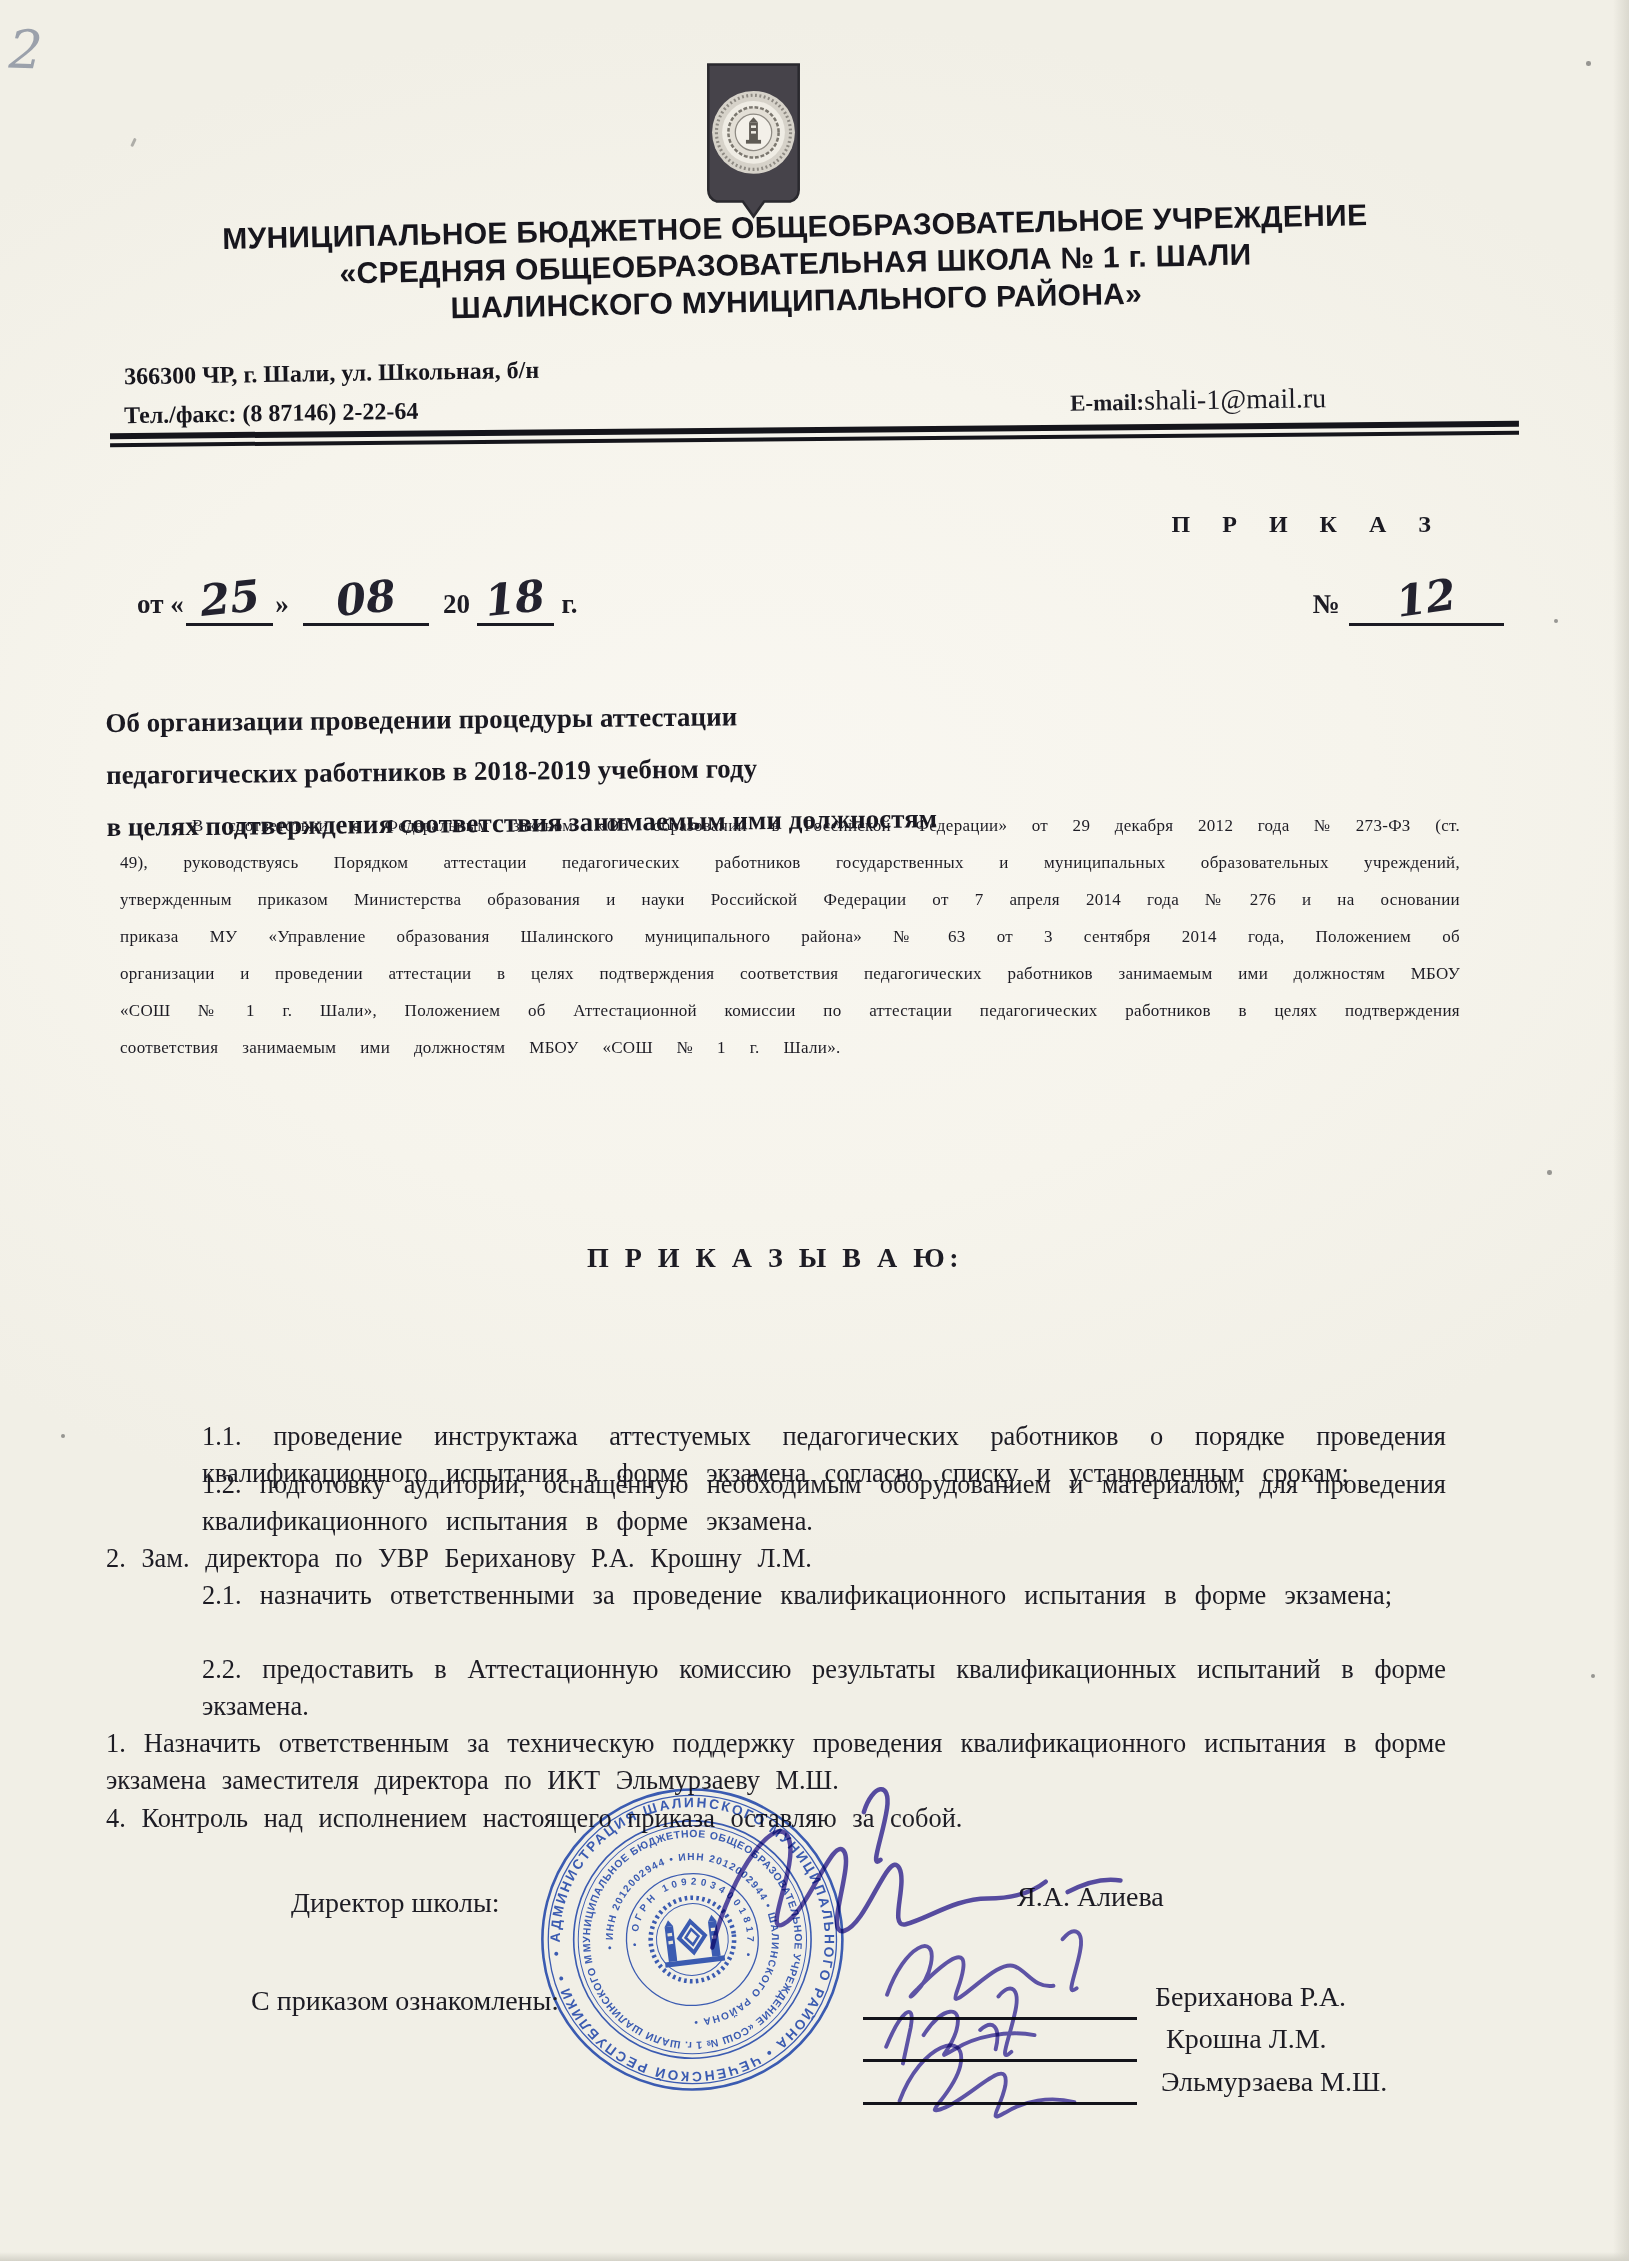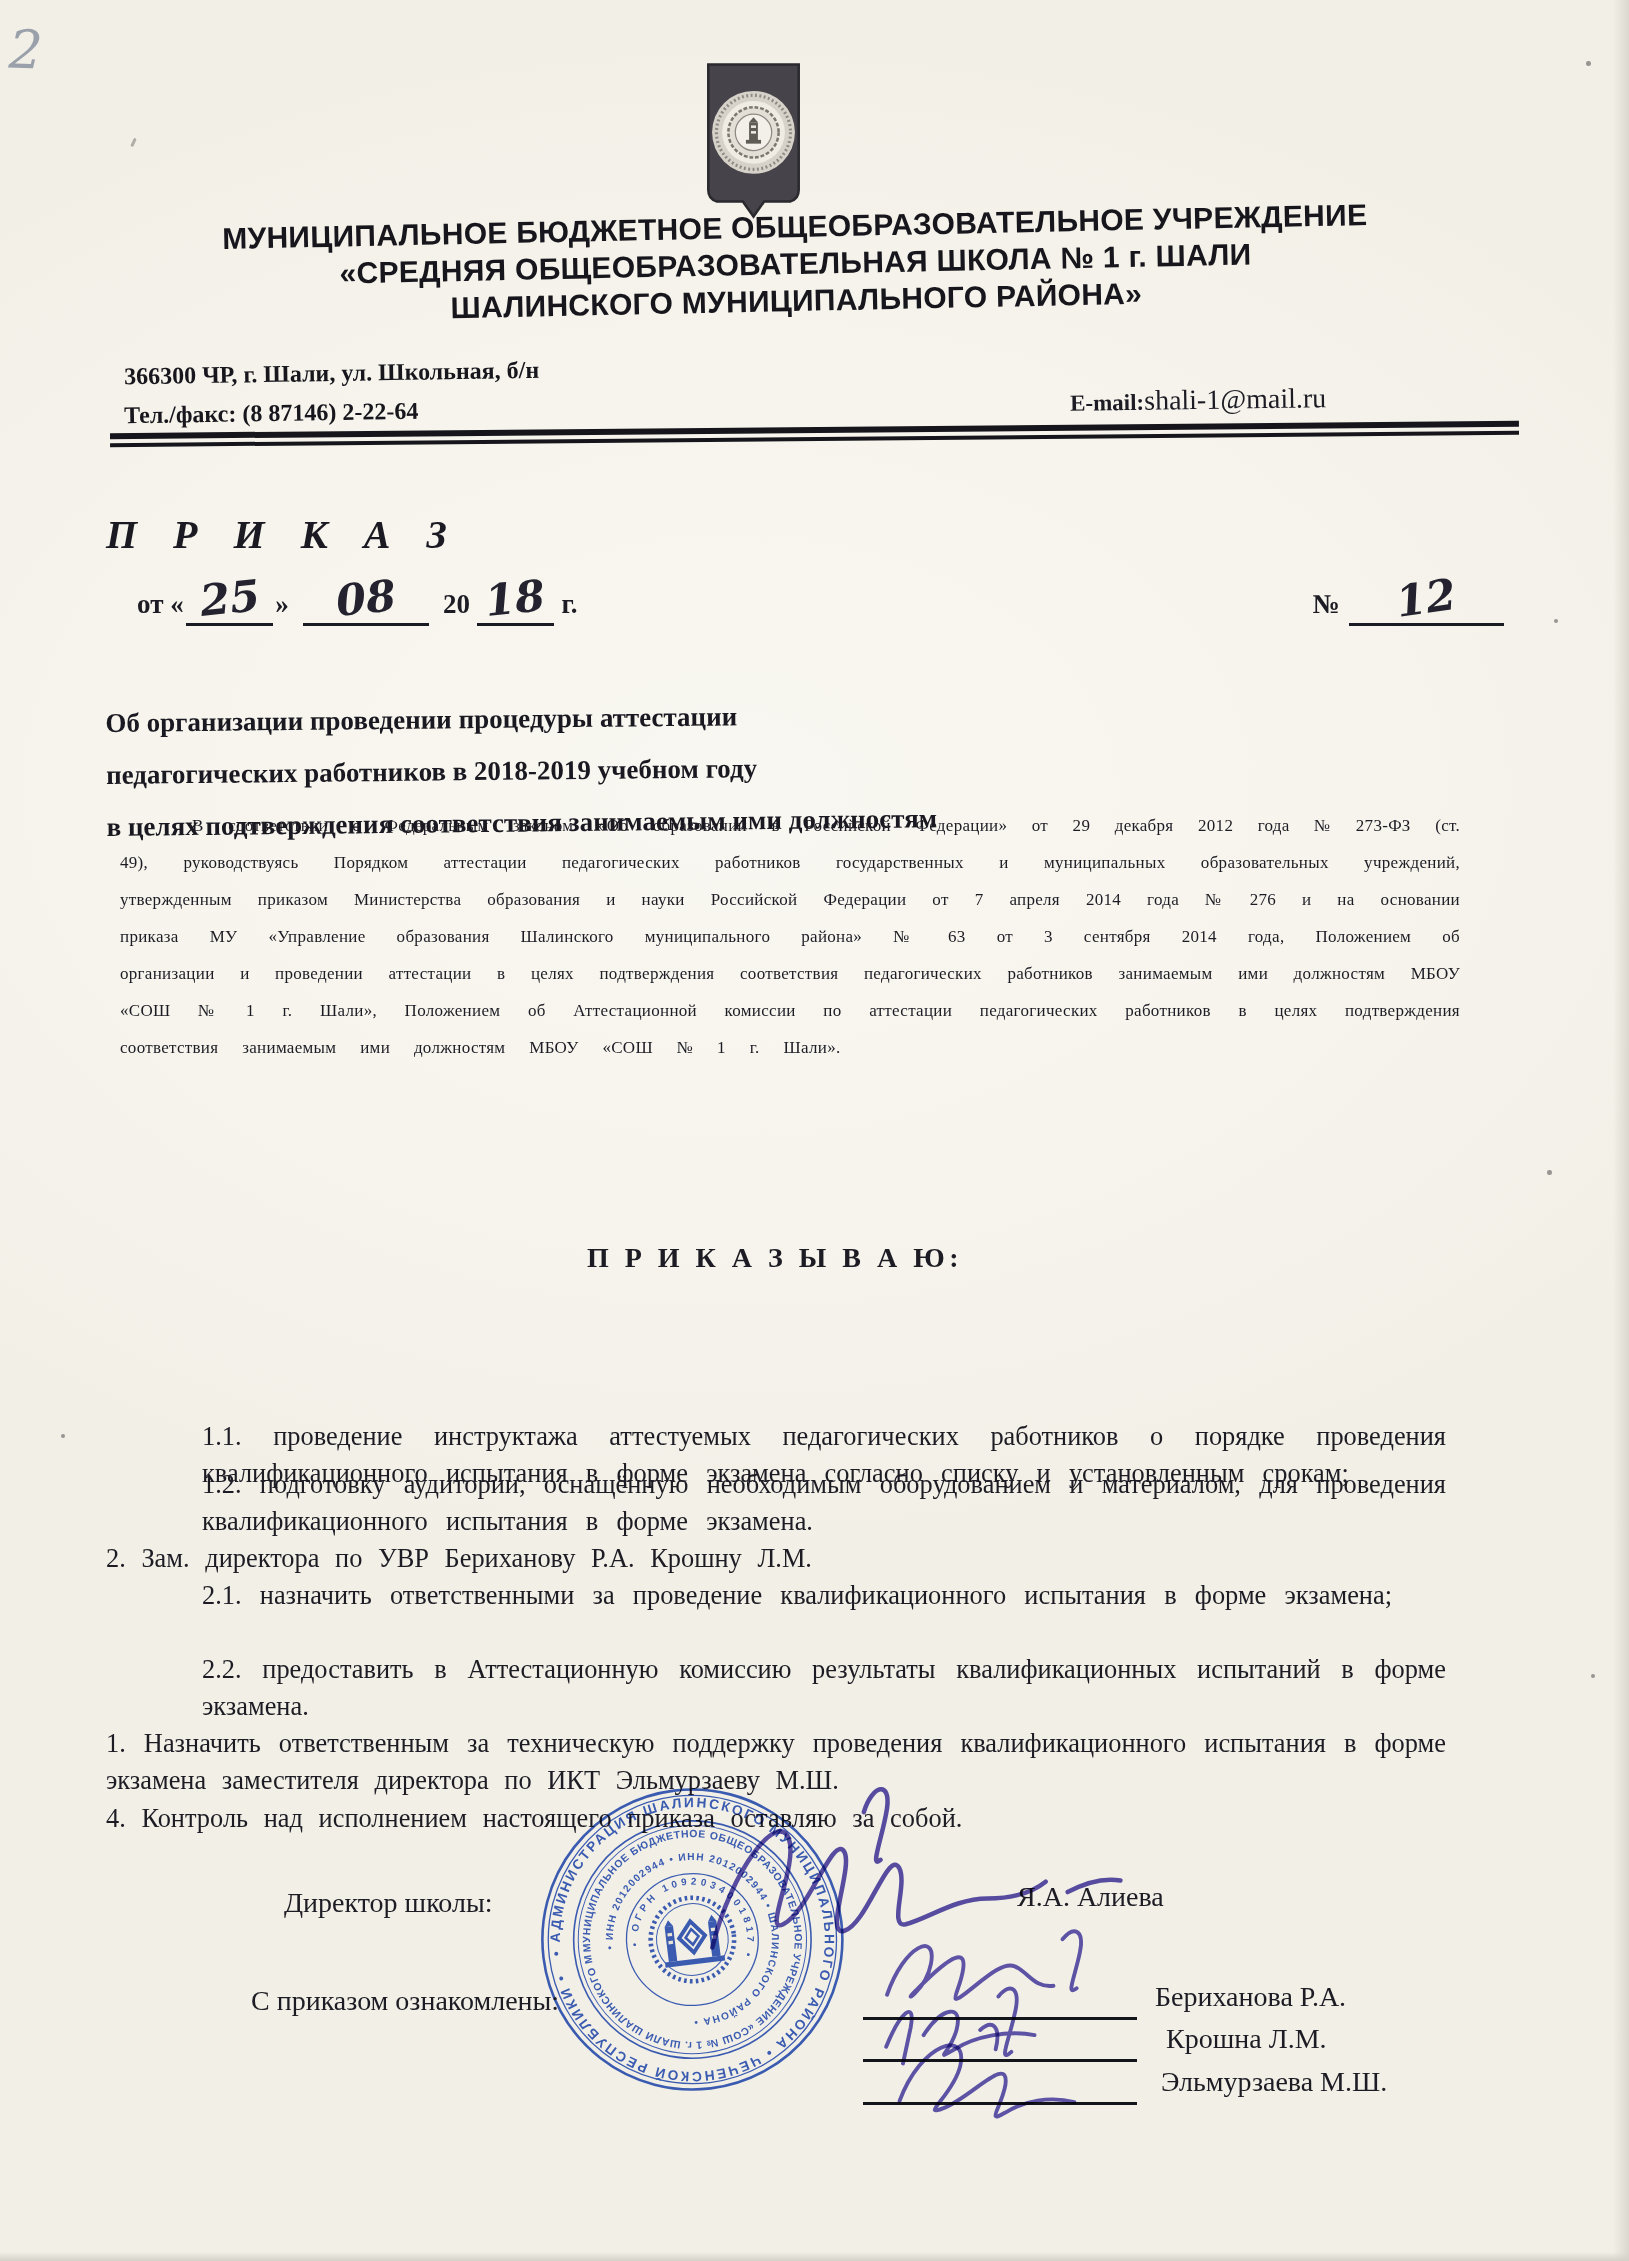--- a/index.html
+++ b/index.html
@@ -19,22 +19,22 @@
   .org{width:1341px; text-align:center; font-family:"Liberation Sans",sans-serif;
     font-weight:bold; font-size:30px; line-height:37px; letter-spacing:0.3px;
     color:#17161d; transform:rotate(-1.2deg);}
   .contact{font-weight:bold; font-size:24px; color:#17161d; transform:rotate(-.9deg); white-space:nowrap;}
   .email{transform:rotate(-.8deg); white-space:nowrap;}
   .email .lbl{font-weight:bold; font-size:23px;}
   .email .val{font-size:28px;}
   .rule{width:1409px; transform:rotate(-.5deg);}
   .rule .r1{height:5.8px; background:#15151b;}
   .rule .r2{height:3.9px; background:#15151b; margin-top:4.5px;}
-  .doc-title{left:106px; width:1338px; text-align:left; font-weight:bold;
-    font-size:40px; letter-spacing:13px; color:#1b1a22;font-style:italic;}
+  .doc-title{left:106px; width:1338px; text-align:right; font-weight:bold;
+    font-size:24px; letter-spacing:13px; color:#1b1a22;}
   .date-row{left:137px; width:1367px; display:flex; align-items:baseline; font-weight:bold; font-size:27px;}
   .hand{font-family:"DejaVu Serif",serif; font-style:italic; font-weight:bold;
     color:#23222e; font-size:43px; display:inline-block; transform:rotate(-6deg);}
   .u-seg{display:inline-block; border-bottom:3.2px solid #1b1b23; text-align:center; padding:0 5.2px;}
   .u-day{min-width:76px; margin:0 2.6px;}
   .u-month{min-width:116px; margin:0 14px;}
   .u-year{min-width:67px; margin-left:6.4px; margin-right:7.7px;}
   .num-group{margin-left:auto; display:flex; align-items:baseline;}
   .u-num{min-width:145px; margin-left:9px;}
   .subject{left:106px; width:1135px; font-weight:bold; font-size:27px;
@@ -173,21 +173,21 @@
           <rect x="30" y="-2" width="7" height="5" fill="#f6f4ec"></rect>
         </g>
         <g fill="none" stroke="#2f55c0" stroke-width="6">
           <path d="M0,-28 L20,-4 L0,20 L-20,-4 Z"></path>
           <path d="M0,-16 L10,-4 L0,8 L-10,-4 Z" stroke-width="4"></path>
         </g>
       </g>
     </svg>
   </div>
 
-  <div class="abs sig-text" style="left:284px; top:1887px;">Директор школы:</div>
+  <div class="abs sig-text" style="left:291px; top:1887px;">Директор школы:</div>
   <div class="abs sig-text" style="left:1017px; top:1881px;">Я.А. Алиева</div>
 
   <div class="abs sig-ink" style="left:651px; top:1772px;">
     <svg width="503" height="213" viewBox="0 0 780 330">
       <g fill="none" stroke="#4a3ea8" stroke-width="7" stroke-linecap="round" opacity=".9">
         <path d="M95,272 C125,150 198,58 214,104 C228,146 173,252 205,236 C245,216 283,94 300,124 C313,148 268,256 300,246 C336,234 368,118 385,149 C398,174 368,242 395,236 C432,226 472,196 522,196 C562,196 592,186 612,170"></path>
         <path d="M330,62 C344,18 372,14 366,56 C360,98 338,152 356,136"></path>
         <path d="M646,186 C676,170 704,164 728,168"></path>
       </g>
     </svg>

